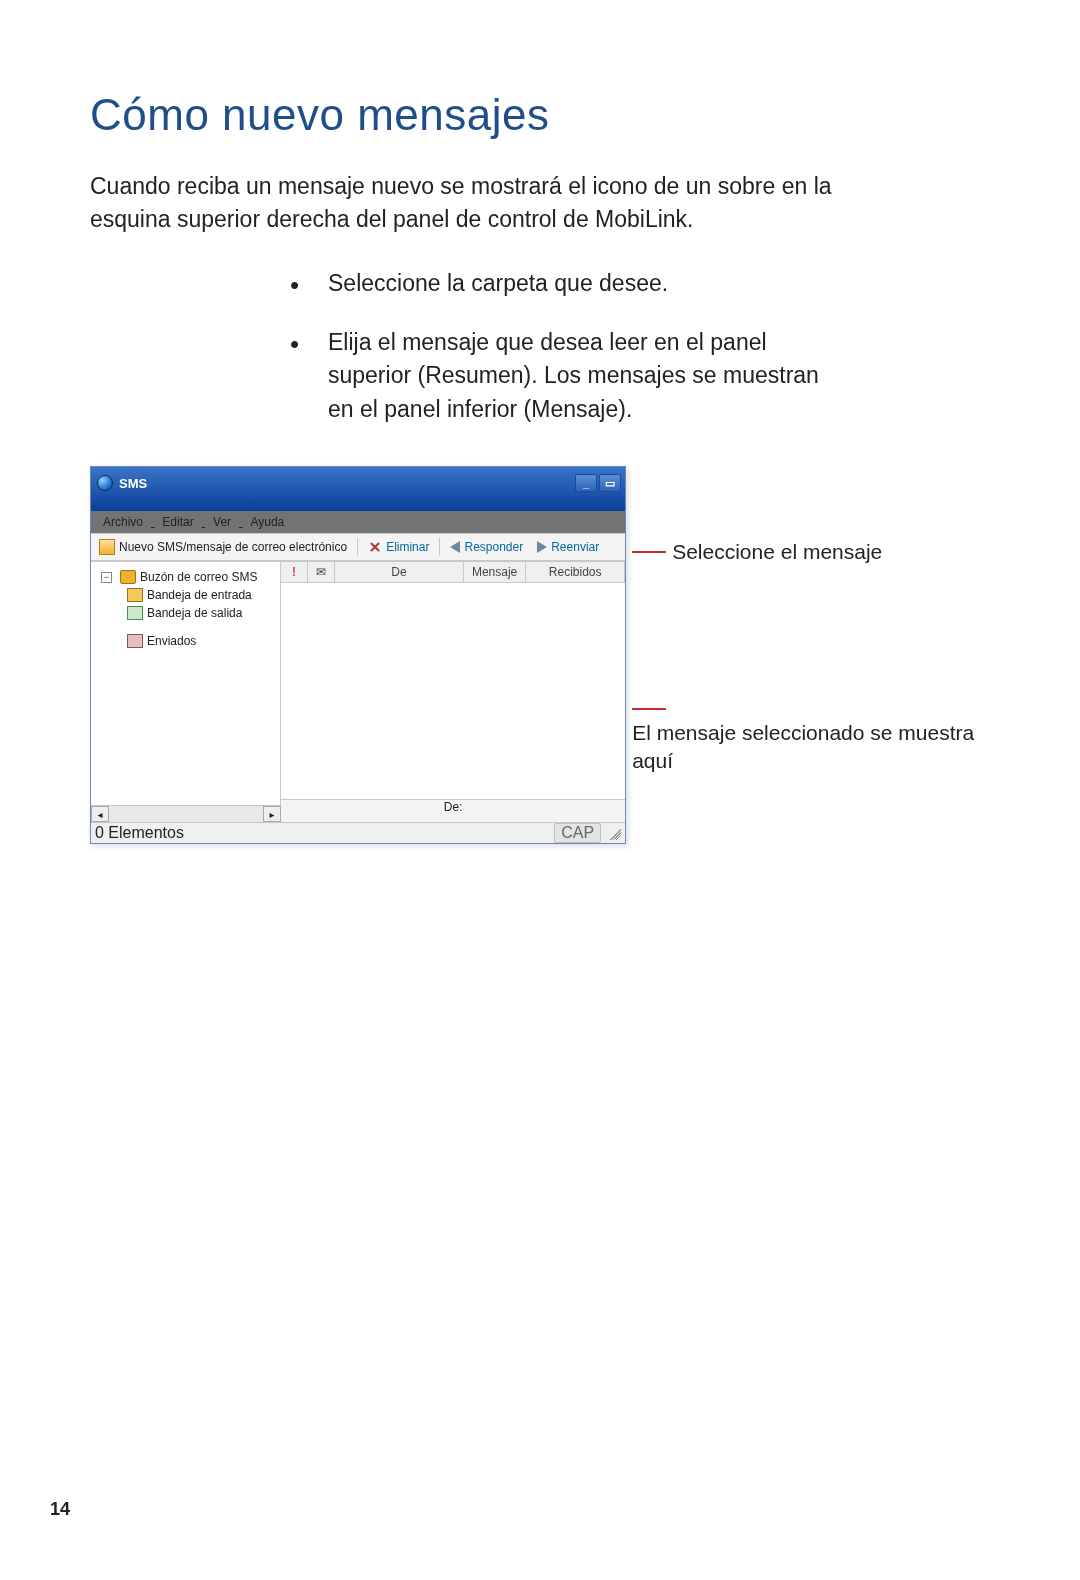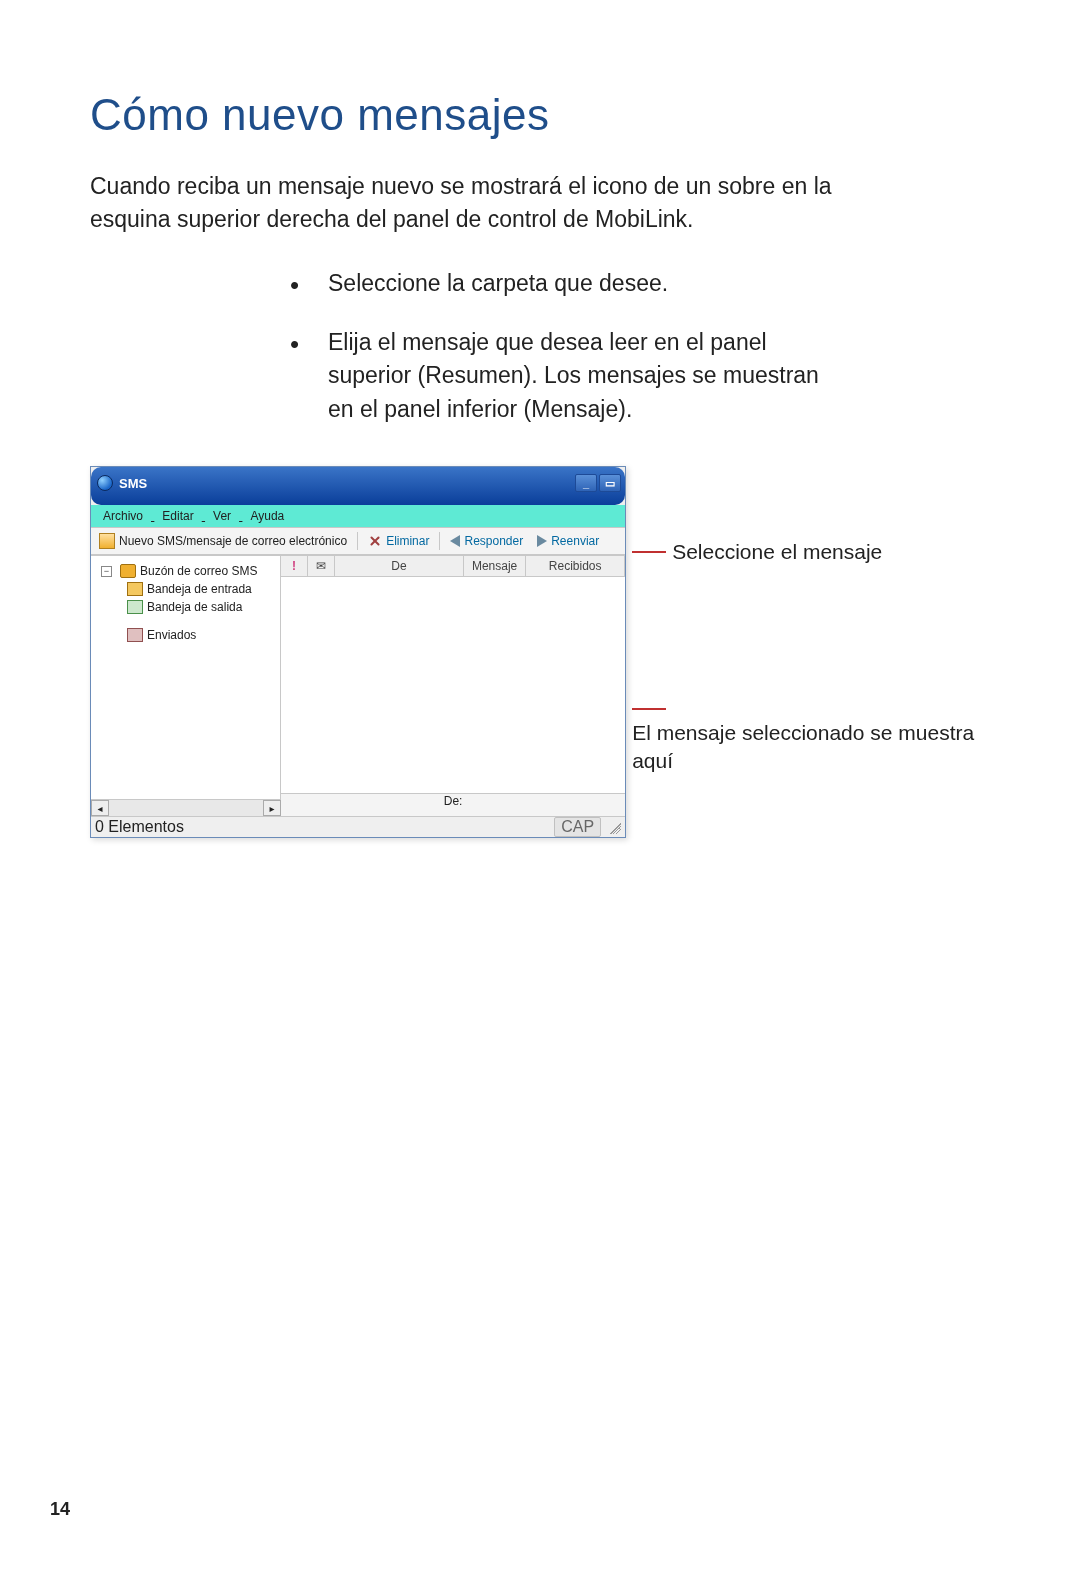--- a/index.html
+++ b/index.html
@@ -66,46 +66,45 @@
     font-size: 12px;
     color: #222;
     border: 1px solid #6a8bb8;
     background: #efefef;
     box-shadow: 2px 2px 6px rgba(0,0,0,0.15);
   }
   .titlebar {
     display: flex;
     align-items: center;
     height: 32px;
-    padding: 0 4px 6px 6px;
+    padding: 0 4px 12px 6px;
     background: linear-gradient(180deg,#3a74c7 0%,#0a3e9a 100%);
     color: #fff;
     font-weight: bold;
     font-size: 13px;
-    border-radius: 10px;
   }
   .titlebar .app-icon {
     width: 14px; height: 14px;
     border: 1px solid #0a2a60;
     border-radius: 50%;
     background: radial-gradient(circle at 30% 30%, #8fd0ff 0%, #1a66c8 70%);
     margin-right: 6px;
   }
   .titlebar .spacer { flex: 1; }
   .winbtn {
     width: 20px; height: 16px;
     background: linear-gradient(180deg,#5a90d8 0%, #2e63b6 100%);
     border: 1px solid #1d4a97;
     border-radius: 2px;
     margin-left: 2px;
     display: inline-flex; align-items: center; justify-content: center;
     color: #fff; font-weight: bold; font-size: 11px;
   }
   .menubar {
-    background: #5eead4;
+    background: #737373;
     border-bottom: 1px solid #c8c8c8;
     padding: 2px 4px;
     text-decoration: underline;
   }
   .menubar span {
     display: inline-block;
     padding: 2px 8px;
     color: #222;
     cursor: default;
   }

